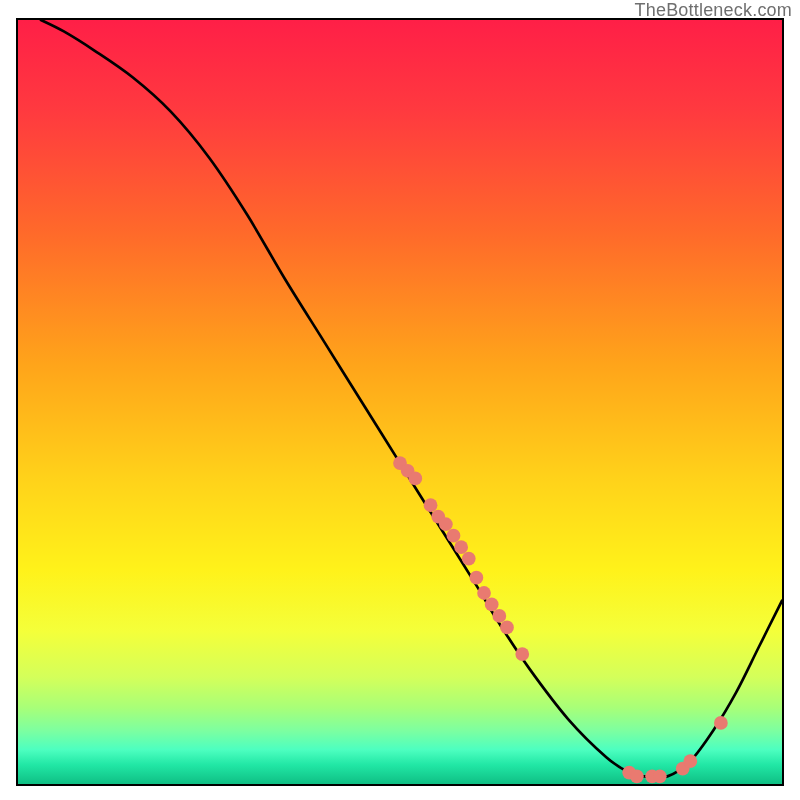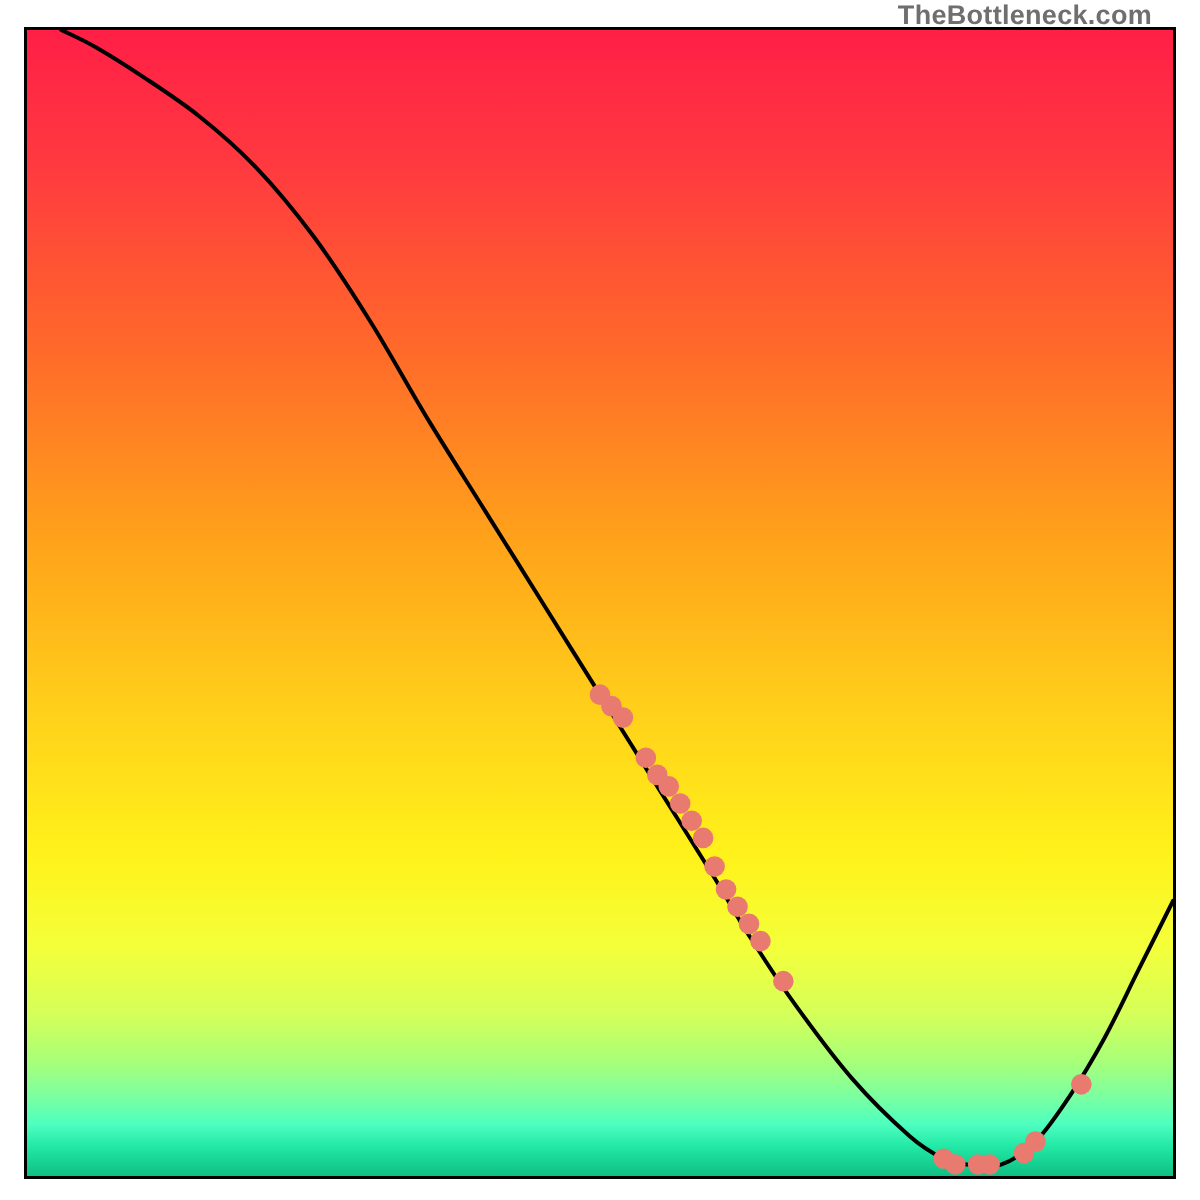--- a/index.html
+++ b/index.html
@@ -32,23 +32,23 @@
   }
   .curve-svg {
     position: absolute;
     inset: 0;
     width: 100%;
     height: 100%;
   }
   .watermark {
     position: absolute;
     top: 0px;
-    right: 32px;
+    right: 8px;
     font-size: 18px;
-    font-weight: 700;
+    font-weight: 400;
     color: #6f6f6f;
     letter-spacing: 0.2px;
   }
   .dot {
     fill: #e97a70;
     stroke: none;
   }
 </style>
 </head>
 <body>

